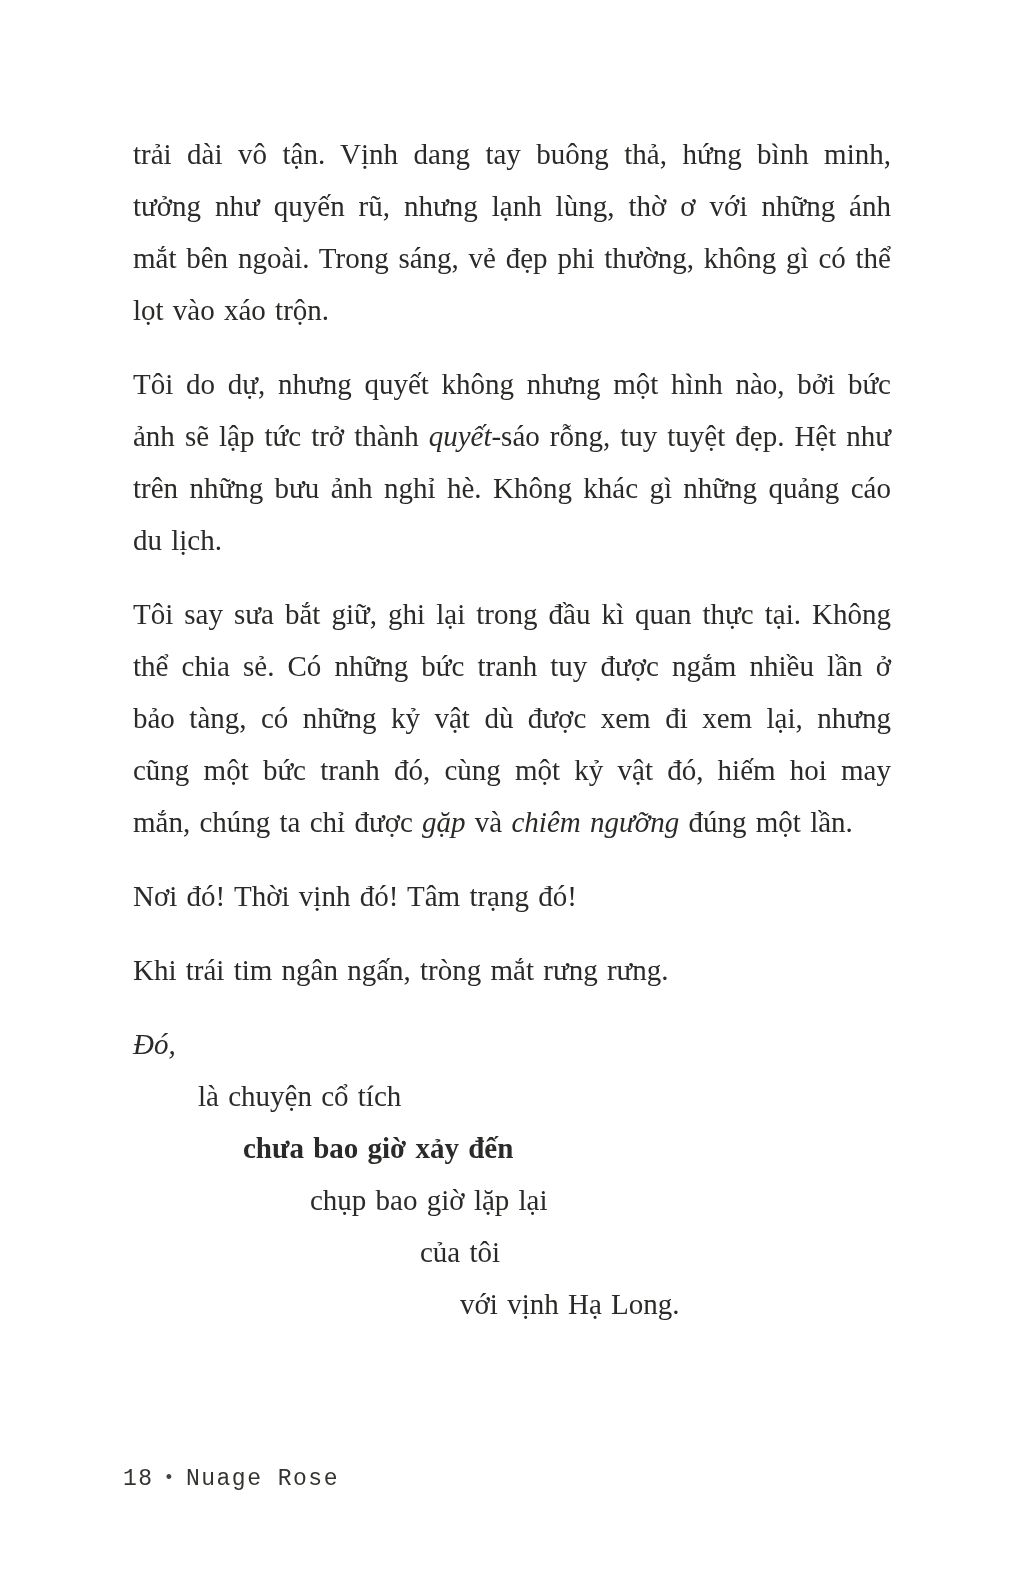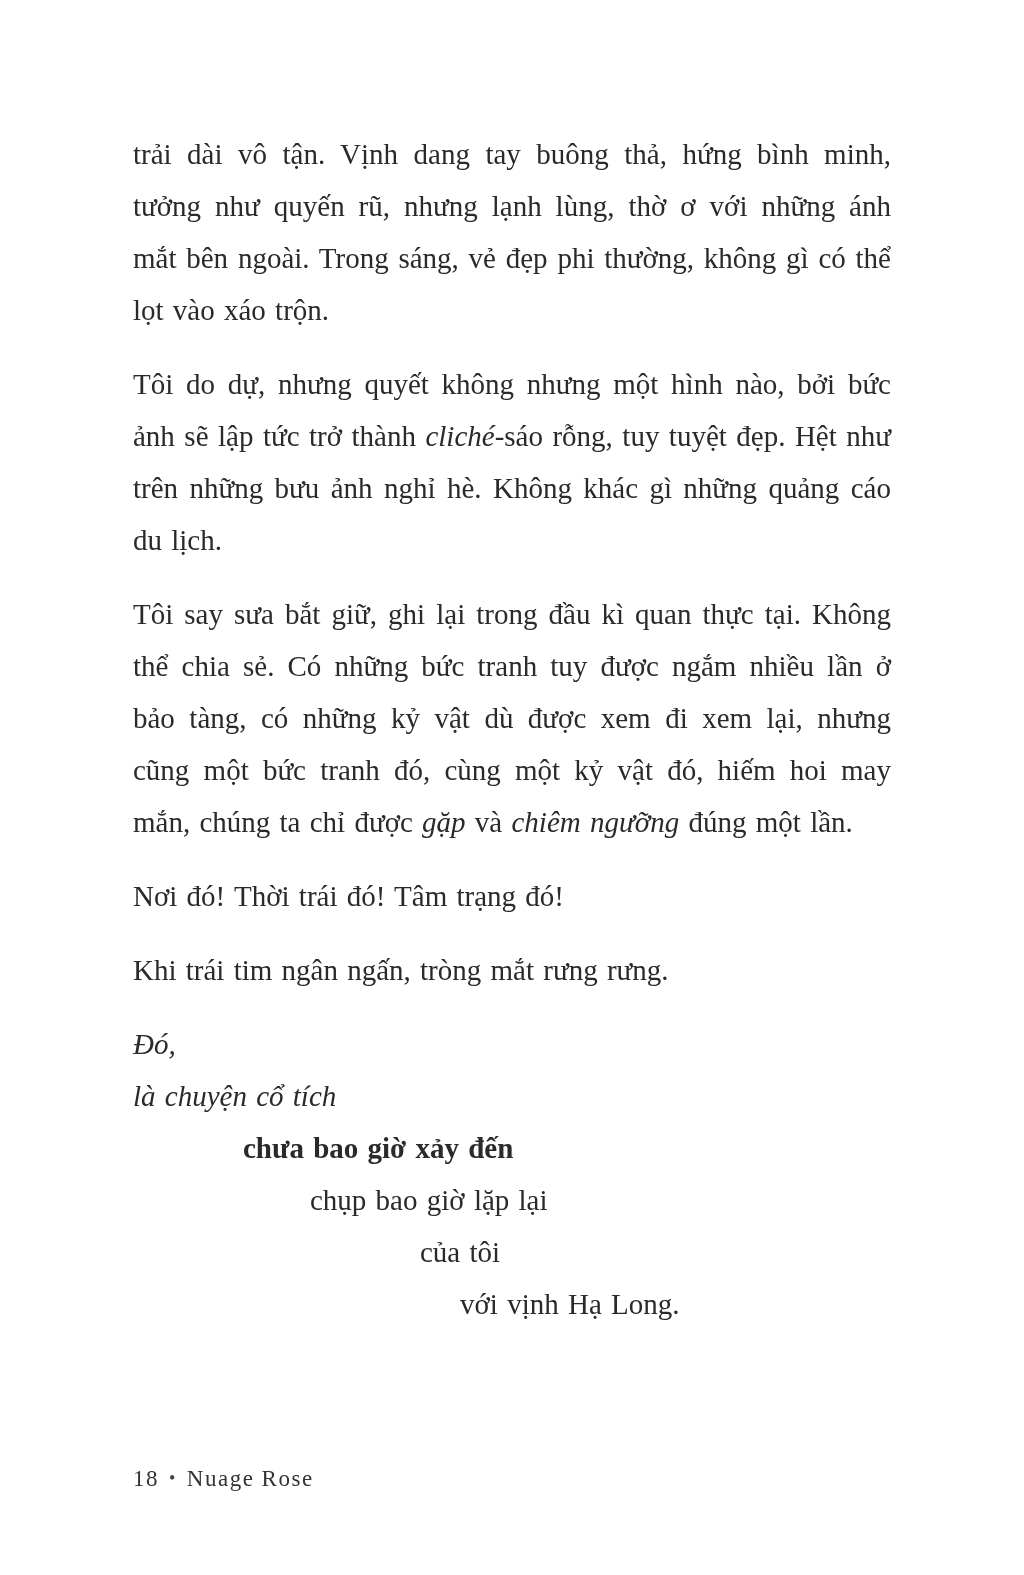--- a/index.html
+++ b/index.html
@@ -37,47 +37,47 @@
   }
   .content p.verse {
     text-align: left;
     margin-top: 0;
   }
   .it {
     font-style: italic;
   }
   .footer {
     position: absolute;
-    left: 133px;
+    left: 123px;
     top: 1466px;
     font-size: 23px;
     letter-spacing: 1.5px;
     color: #333330;
-    font-family: Liberation Serif, serif;
+    font-family: Liberation Mono, monospace;
   }
   .footer .sep {
     display: inline-block;
     margin: 0 10px;
     font-size: 18px;
     vertical-align: 2px;
     color: #44443f;
   }
 </style>
 </head>
 <body>
 
 <div class="page">
   <div class="content" id="content">
       <p class="para"><span>trải dài vô tận. Vịnh dang tay buông thả, hứng bình minh, tưởng như quyến rũ, nhưng lạnh lùng, thờ ơ với những ánh mắt bên ngoài. Trong sáng, vẻ đẹp phi thường, không gì có thể lọt vào xáo trộn.</span></p>
-      <p class="para"><span>Tôi do dự, nhưng quyết không nhưng một hình nào, bởi bức ảnh sẽ lập tức trở thành </span><span class="it">cliché</span><span>-sáo rỗng, tuy tuyệt đẹp. Hệt như trên những bưu ảnh nghỉ hè. Không khác gì những quảng cáo du lịch.</span></p>
+      <p class="para"><span>Tôi do dự, nhưng quyết không nhưng một hình nào, bởi bức ảnh sẽ lập tức trở thành </span><span class="it">quyết</span><span>-sáo rỗng, tuy tuyệt đẹp. Hệt như trên những bưu ảnh nghỉ hè. Không khác gì những quảng cáo du lịch.</span></p>
       <p class="para"><span>Tôi say sưa bắt giữ, ghi lại trong đầu kì quan thực tại. Không thể chia sẻ. Có những bức tranh tuy được ngắm nhiều lần ở bảo tàng, có những kỷ vật dù được xem đi xem lại, nhưng cũng một bức tranh đó, cùng một kỷ vật đó, hiếm hoi may mắn, chúng ta chỉ được </span><span class="it">gặp</span><span> và </span><span class="it">chiêm ngưỡng</span><span> đúng một lần.</span></p>
-      <p class="para"><span>Nơi đó! Thời trái đó! Tâm trạng đó!</span></p>
+      <p class="para"><span>Nơi đó! Thời vịnh đó! Tâm trạng đó!</span></p>
       <p class="para"><span>Khi trái tim ngân ngấn, tròng mắt rưng rưng.</span></p>
       <p class="para"><span class="it">Đó,</span></p>
-      <p class="verse" style=" font-style: italic;"><span>là chuyện cổ tích</span></p>
+      <p class="verse" style="margin-left: 65px;"><span>là chuyện cổ tích</span></p>
       <p class="verse" style="margin-left: 110px; font-weight: bold;"><span>chưa bao giờ xảy đến</span></p>
       <p class="verse" style="margin-left: 177px;"><span>chụp bao giờ lặp lại</span></p>
       <p class="verse" style="margin-left: 287px;"><span>của tôi</span></p>
       <p class="verse" style="margin-left: 327px;"><span>với vịnh Hạ Long.</span></p>
     </div>
   <div class="footer">
     <span>18</span><span class="sep">•</span><span>Nuage Rose</span>
   </div>
 </div>
 

